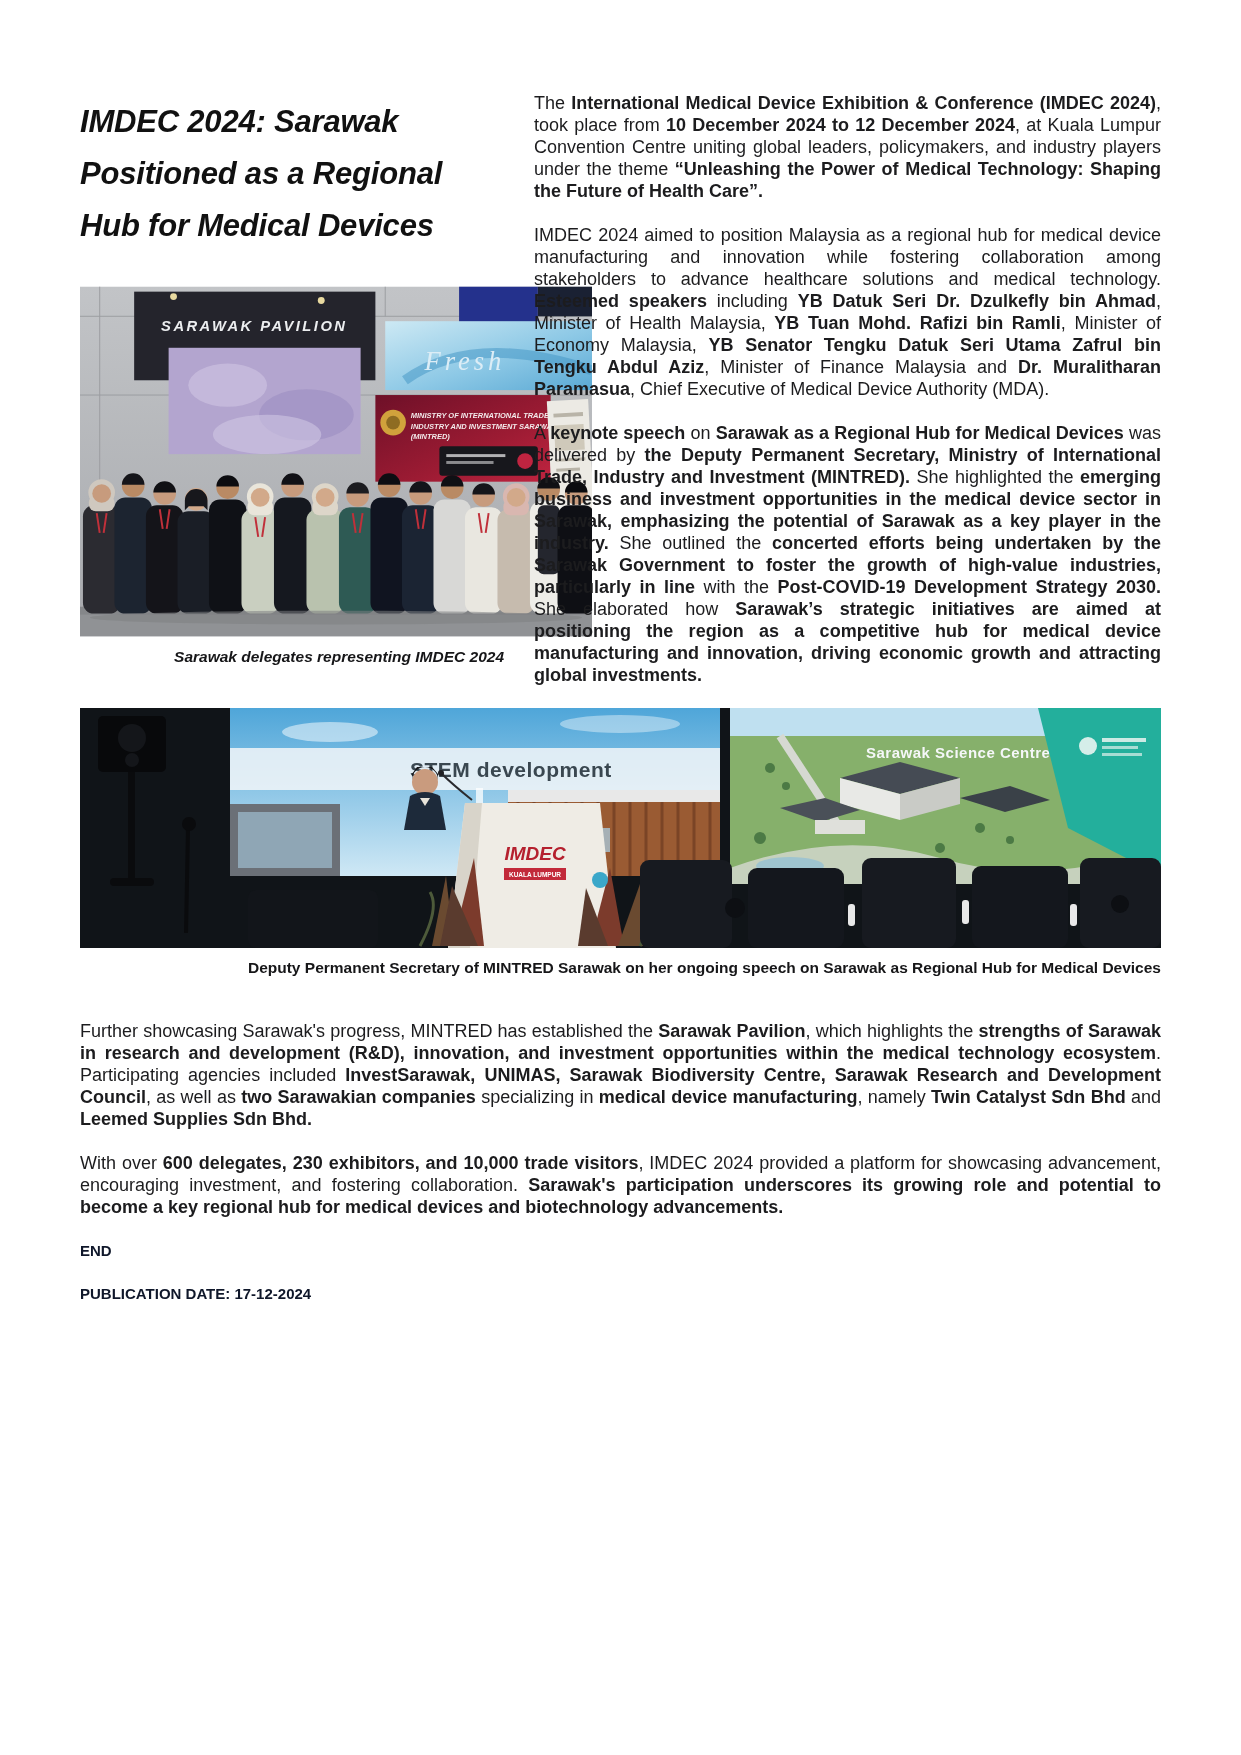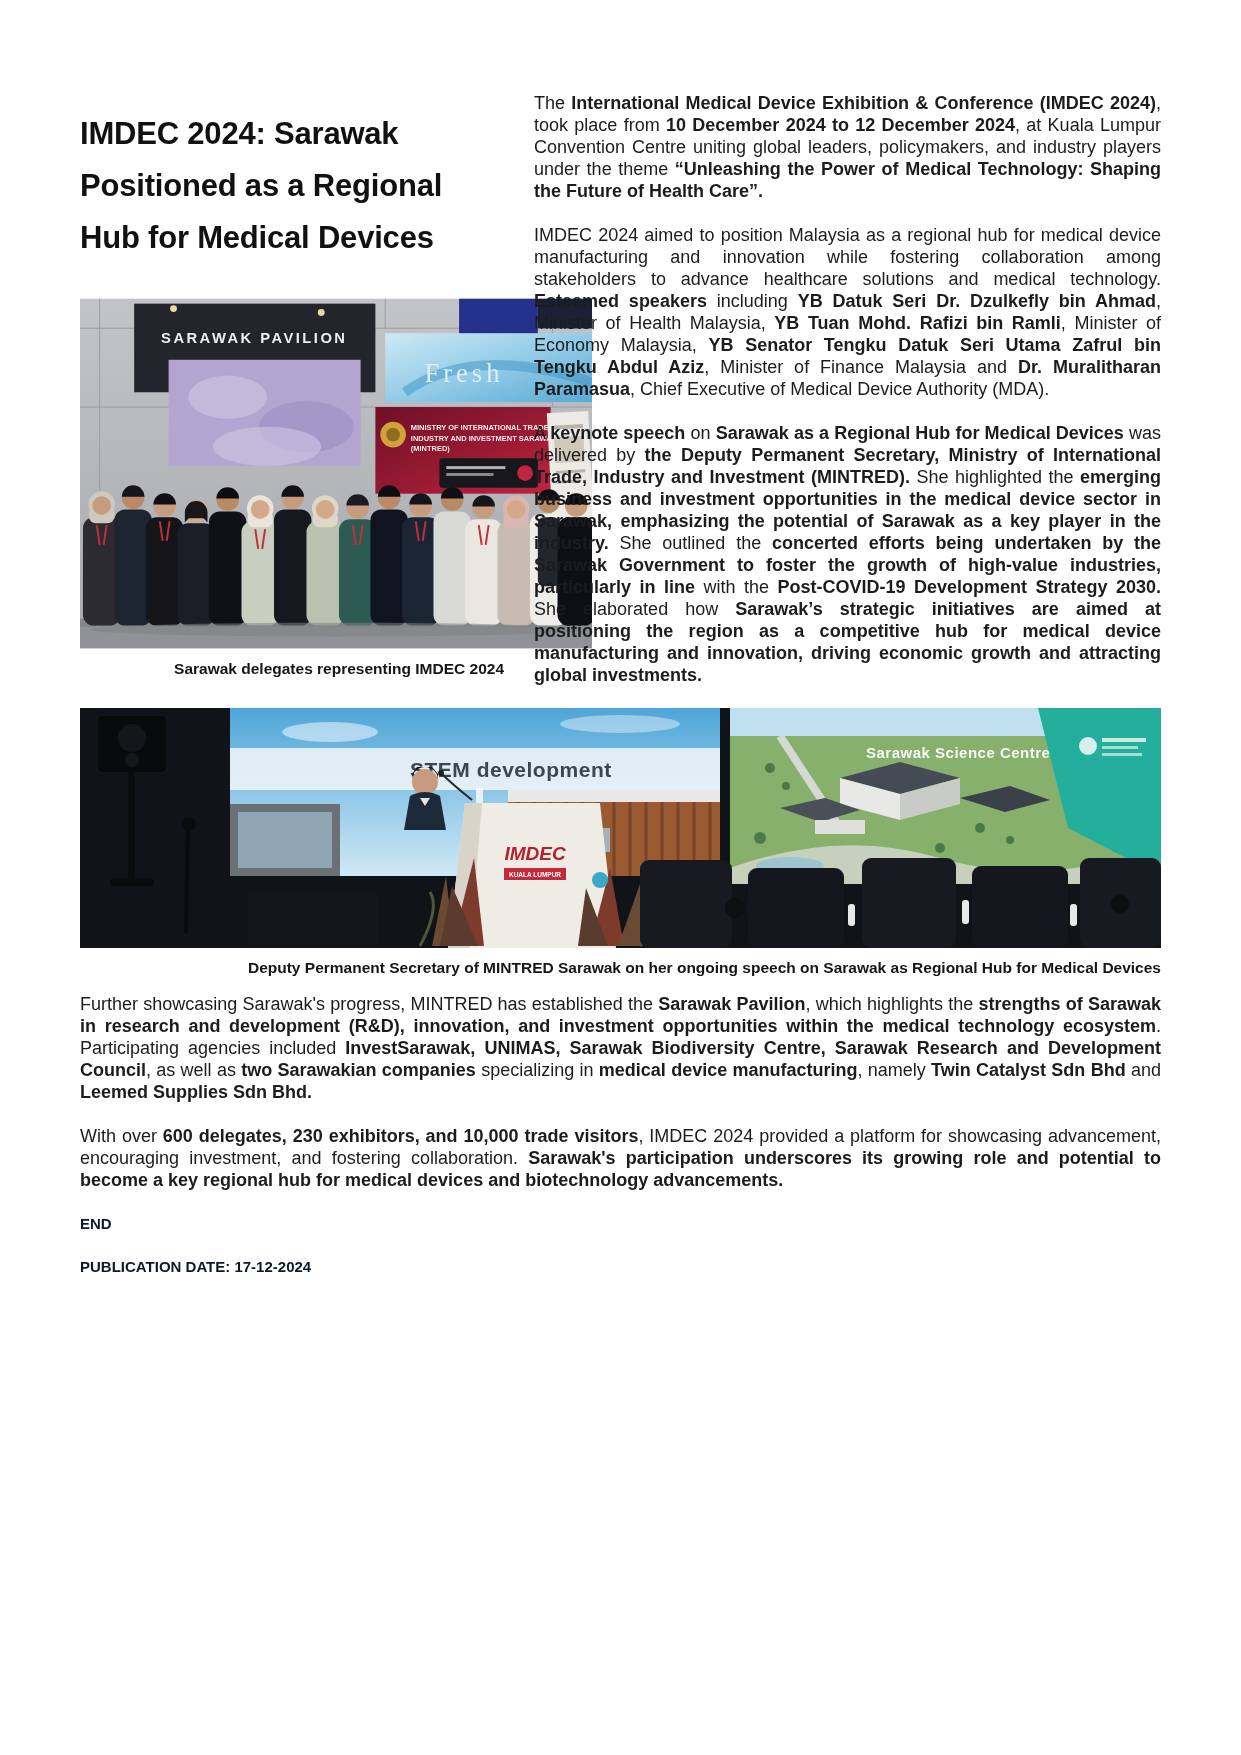--- a/index.html
+++ b/index.html
@@ -2,31 +2,31 @@
 <html><head>
 <meta charset="utf-8">
 <style>
   html,body{margin:0;padding:0;}
   body{
     width:1241px;height:1755px;background:#ffffff;
     font-family:"Liberation Sans",sans-serif;color:#1c1c1e;
     overflow:hidden;
   }
   .page{padding:92px 80px 0 80px;}
-  .lead-float{float:left;width:424px;margin:16px 30px 10px 0;}
+  .lead-float{float:left;width:424px;margin:4px 30px 10px 0;font-style:italic;}
   .title{
     font-size:31px;line-height:52px;font-weight:700;color:#111;
     letter-spacing:-0.2px;margin:0 0 32px 0;
   }
   .photo{display:block;border:0;}
   .photo1{width:512px;height:355px;}
   .photo2{width:1081px;height:240px;}
   .caption{font-weight:700;font-size:15.5px;text-align:right;color:#161618;}
   .cap1{margin:9px 0 0 0;}
-  .cap2{margin:11px 0 16px 0;}
+  .cap2{margin:11px 0 43px 0;}
   p.body{font-size:18px;line-height:22px;text-align:justify;margin:0 0 22px 0;}
   .b{font-weight:700;}
   .photo2-wrap{margin-top:2px;}
   .meta{font-weight:700;font-size:15px;margin:26px 0 0 0;color:#0f172a;}
   .meta.end{margin-top:24px;}
   svg text{font-family:"Liberation Sans",sans-serif;}
   .sign-pavilion-text{letter-spacing:2.5px;font-weight:700;}
   .fresh-text{font-family:"Liberation Serif",serif;letter-spacing:4px;}
   .ministry-text{font-weight:700;}
   .screen-label{font-weight:700;letter-spacing:.5px;}

